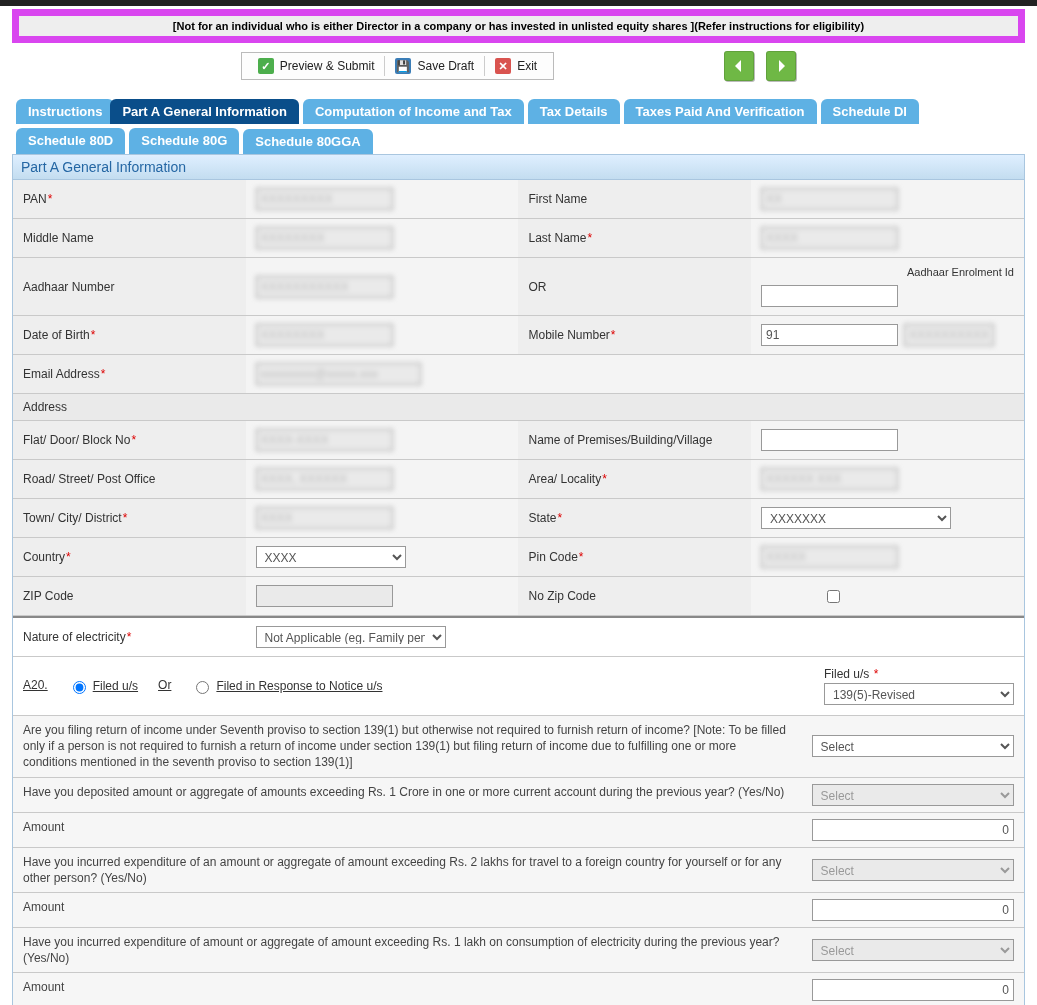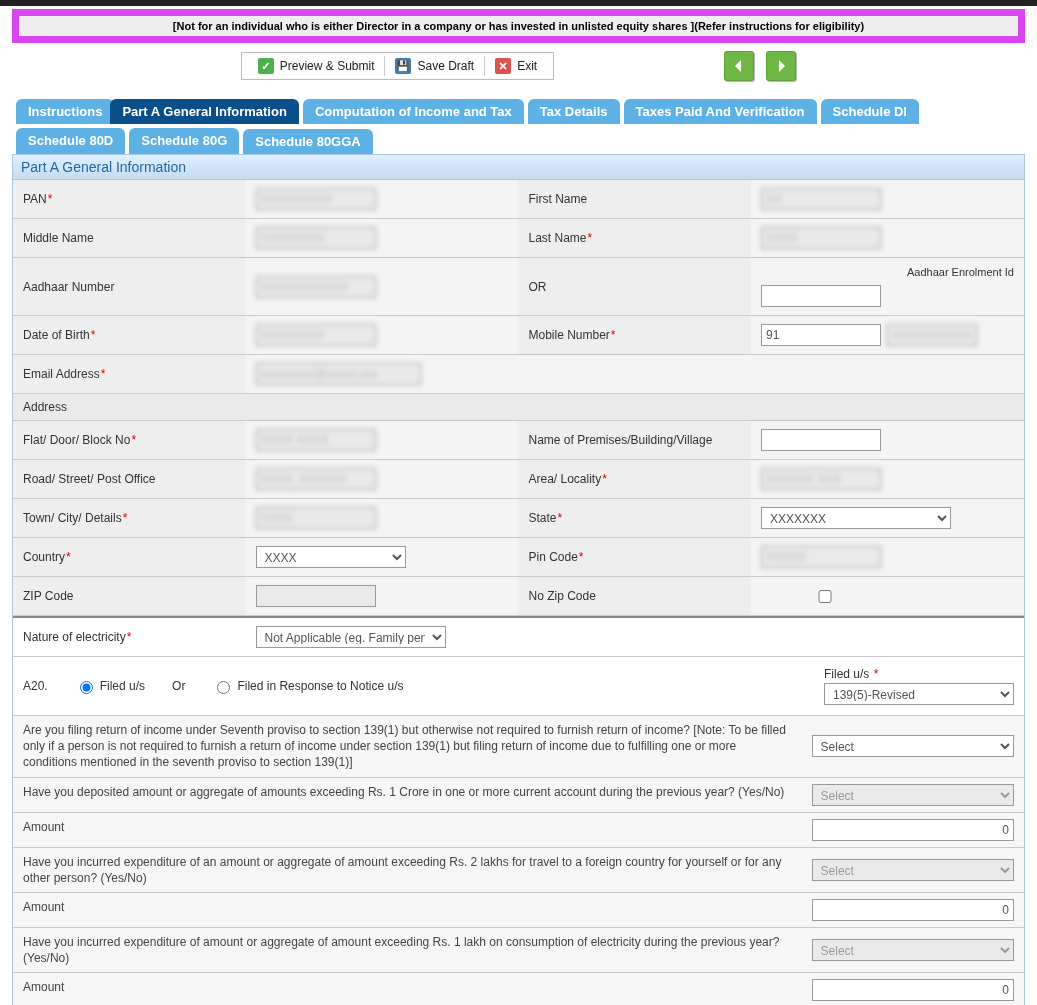--- a/index.html
+++ b/index.html
@@ -19,38 +19,38 @@
   .tab { background: #5eb1e4; color: #fff; font-size: 13px; font-weight: bold; padding: 5px 12px; border-top-left-radius: 6px; border-top-right-radius: 6px; cursor: pointer; white-space: nowrap; }
   .tab.active { background: #0a4e8a; }
   .tab.overlap { margin-left: -8px; }
   .section-title { background: linear-gradient(#dfefff,#c3ddf0); color: #2567a4; font-size: 14px; padding: 4px 8px; border: 1px solid #a9c6df; }
   .form { border: 1px solid #a9c6df; border-top: none; }
   .row { display: flex; border-bottom: 1px solid #c9c9c9; }
   .row:last-child { border-bottom: none; }
   .cell { padding: 8px 10px; display: flex; align-items: center; }
   .cell.label { width: 23%; background: #eeeeee; color: #333; font-size: 12px; }
   .cell.input { width: 27%; background: #f4f4f4; }
-  .cell.input input,.cell.input select { width: 120px; }
+  .cell.input input,.cell.input select { width: 137px; }
   .row .cell.label.right { background: #eeeeee; text-align: right; }
   .req { color: #d00; margin-left: 1px; }
   input[type=text], select { padding: 3px 4px; border: 1px solid #999; background: #fff; font-size: 12px; color: #555; height: 22px; }
   input.grey { background: #eaeaea; color: #bbb; }
   select.grey { background: #eaeaea; color: #999; }
   input.small { width: 40px; }
   .cell.sectionhdr { background: #eaeaea; width:100%; font-size:12px; padding:6px 10px; }
   .cell.wide-input { width: 77%; background: #f4f4f4; }
   .thicksep { border-top: 2px solid #888; }
   .question-row { display: flex; border-bottom: 1px solid #c9c9c9; }
   .qtext { width: 78%; padding: 6px 10px; background: #f6f6f6; font-size: 12px; color: #444; line-height: 1.35; }
   .qctrl { width: 22%; padding: 6px 10px; background: #f6f6f6; display: flex; align-items: center; }
   .qctrl select, .qctrl input { width: 100%; }
   .amount-input { text-align: right; background: #eaeaea; color: #333; }
   .subsec { background: #eeeeee; padding: 6px 10px; font-size:12px; border-bottom: 1px solid #c9c9c9; }
   .a20 { display: flex; align-items: center; padding: 10px; background: #fff; border-bottom: 1px solid #c9c9c9; gap:14px; }
-  .a20 .left { display: flex; align-items: center; gap: 27px; flex: 1; font-size:12px;}
+  .a20 .left { display: flex; align-items: flex-start; gap: 20px; flex: 1; font-size:12px;text-decoration:underline;}
   .a20 .right label { font-size:12px; }
   .a20 .right select { width: 190px; display:block; margin-top:2px; }
   .radio-lbl { display:flex; align-items:center; gap:4px; }
   .blurred { filter: blur(2.5px); color:#bbb; }
   .icon-box { width:16px; height:16px; display:flex; align-items:center; justify-content:center; border-radius:2px; font-size:11px; font-weight:bold; color:#fff; }
   .icon-green { background:#4cae4c; }
   .icon-blue { background:#3a7db7; }
   .icon-red { background:#d9534f; }
 </style>
 </head>
@@ -201,21 +201,21 @@
             <span>Area/ Locality</span>
             <span class="req">*</span>
           </div>
         <div class="cell input">
             <input type="text" class="grey blurred" value="XXXXXX XXX" style="">
           </div>
       </div>
 
       <div class="row">
         <div class="cell label">
-            <span>Town/ City/ Details</span>
+            <span>Town/ City/ District</span>
             <span class="req">*</span>
           </div>
         <div class="cell input">
             <input type="text" class="grey blurred" value="XXXX" style="">
           </div>
         <div class="cell label right">
             <span>State</span>
             <span class="req">*</span>
           </div>
         <div class="cell input">

